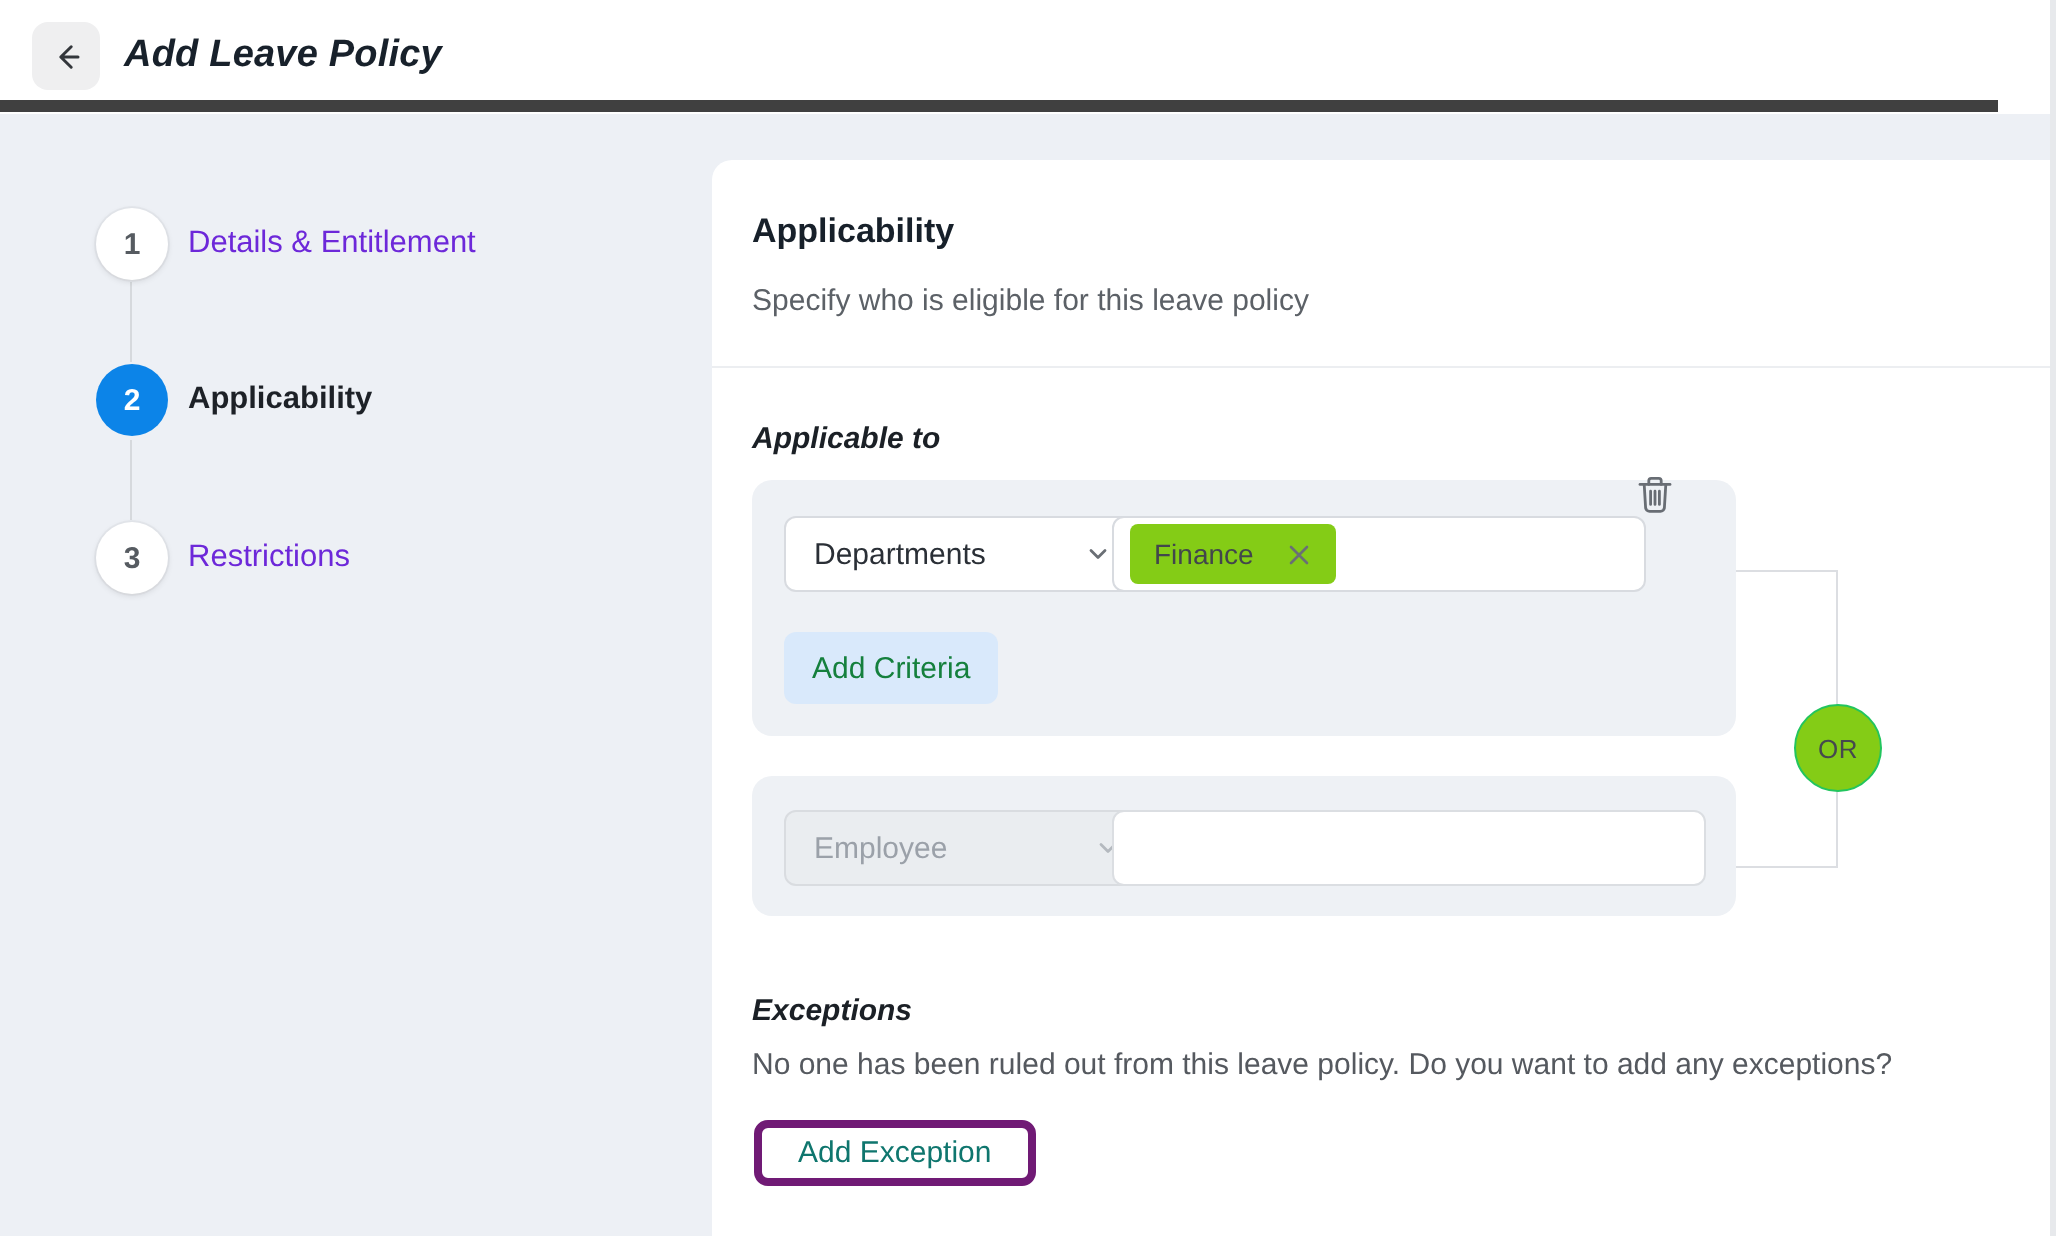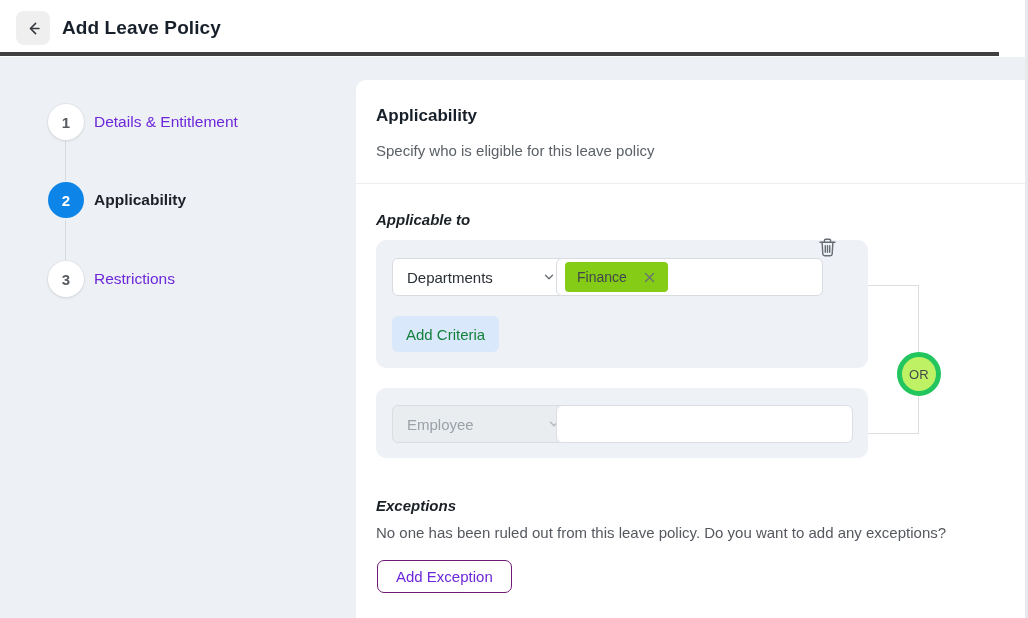--- a/index.html
+++ b/index.html
@@ -9,21 +9,21 @@
     background: #ffffff;
     position: relative;
     overflow: hidden;
     color: #21262c;
   }
   .app { position: absolute; inset: 0; width: 1028px; height: 618px; }
 
   
   .header {
     position: absolute; left: 0; top: 0; width: 999px; height: 56px;
-    background: #ffffff; border-bottom: 4px solid #404040;
+    background: #ffffff; border-bottom: 6px solid #404040; font-style: italic;
   }
   .back-btn {
     position: absolute; left: 16px; top: 11px; width: 34px; height: 34px;
     background: #efeff0; border: none; border-radius: 8px;
     display: flex; align-items: center; justify-content: center;
     cursor: pointer; color: #33363b;
   }
   .header-title {
     position: absolute; left: 62px; top: 0; height: 56px;
     display: flex; align-items: center;
@@ -120,35 +120,35 @@
     font-family: Liberation Sans, sans-serif; font-size: 15px; font-weight: 500; color: #15803d; cursor: pointer;
   }
 
   
   .conn-line { position: absolute; background: #dcdee2; }
   .conn-h1 { left: 512px; top: 205px; width: 51px; height: 1px; }
   .conn-v  { left: 562px; top: 205px; width: 1px; height: 148px; }
   .conn-h2 { left: 512px; top: 353px; width: 51px; height: 1px; }
   .or-circle {
     position: absolute; left: 541px; top: 272px; width: 44px; height: 44px;
-    border-radius: 50%; background: #bef264; border: 5px solid #22c55e;
+    border-radius: 50%; background: #84cc16; border: 1px solid #22c55e;
     display: flex; align-items: center; justify-content: center;
     font-size: 13px; color: #45494e; letter-spacing: .3px;
   }
 
   
   .exceptions-label { left: 20px; top: 417px; }
   .exceptions-msg {
     position: absolute; left: 20px; top: 444px; width: 640px;
     font-size: 15px; color: #55595f;
   }
   .add-exception-btn {
     position: absolute; left: 21px; top: 480px; height: 33px; padding: 0 18px;
-    background: #ffffff; border: 1px solid #701a75; border-radius: 7px;
-    font-family: inherit; font-size: 15px; font-weight: 500; color: #6d28d9; cursor: pointer;
+    background: #ffffff; border: 4px solid #701a75; border-radius: 7px;
+    font-family: inherit; font-size: 15px; font-weight: 500; color: #0f766e; cursor: pointer;
   }
 
   
   .scrollbar-track {
     position: absolute; right: 0; top: 0; width: 3px; height: 618px;
     background: #e7e9ec;
   }
 </style>
 </head>
 <body>

